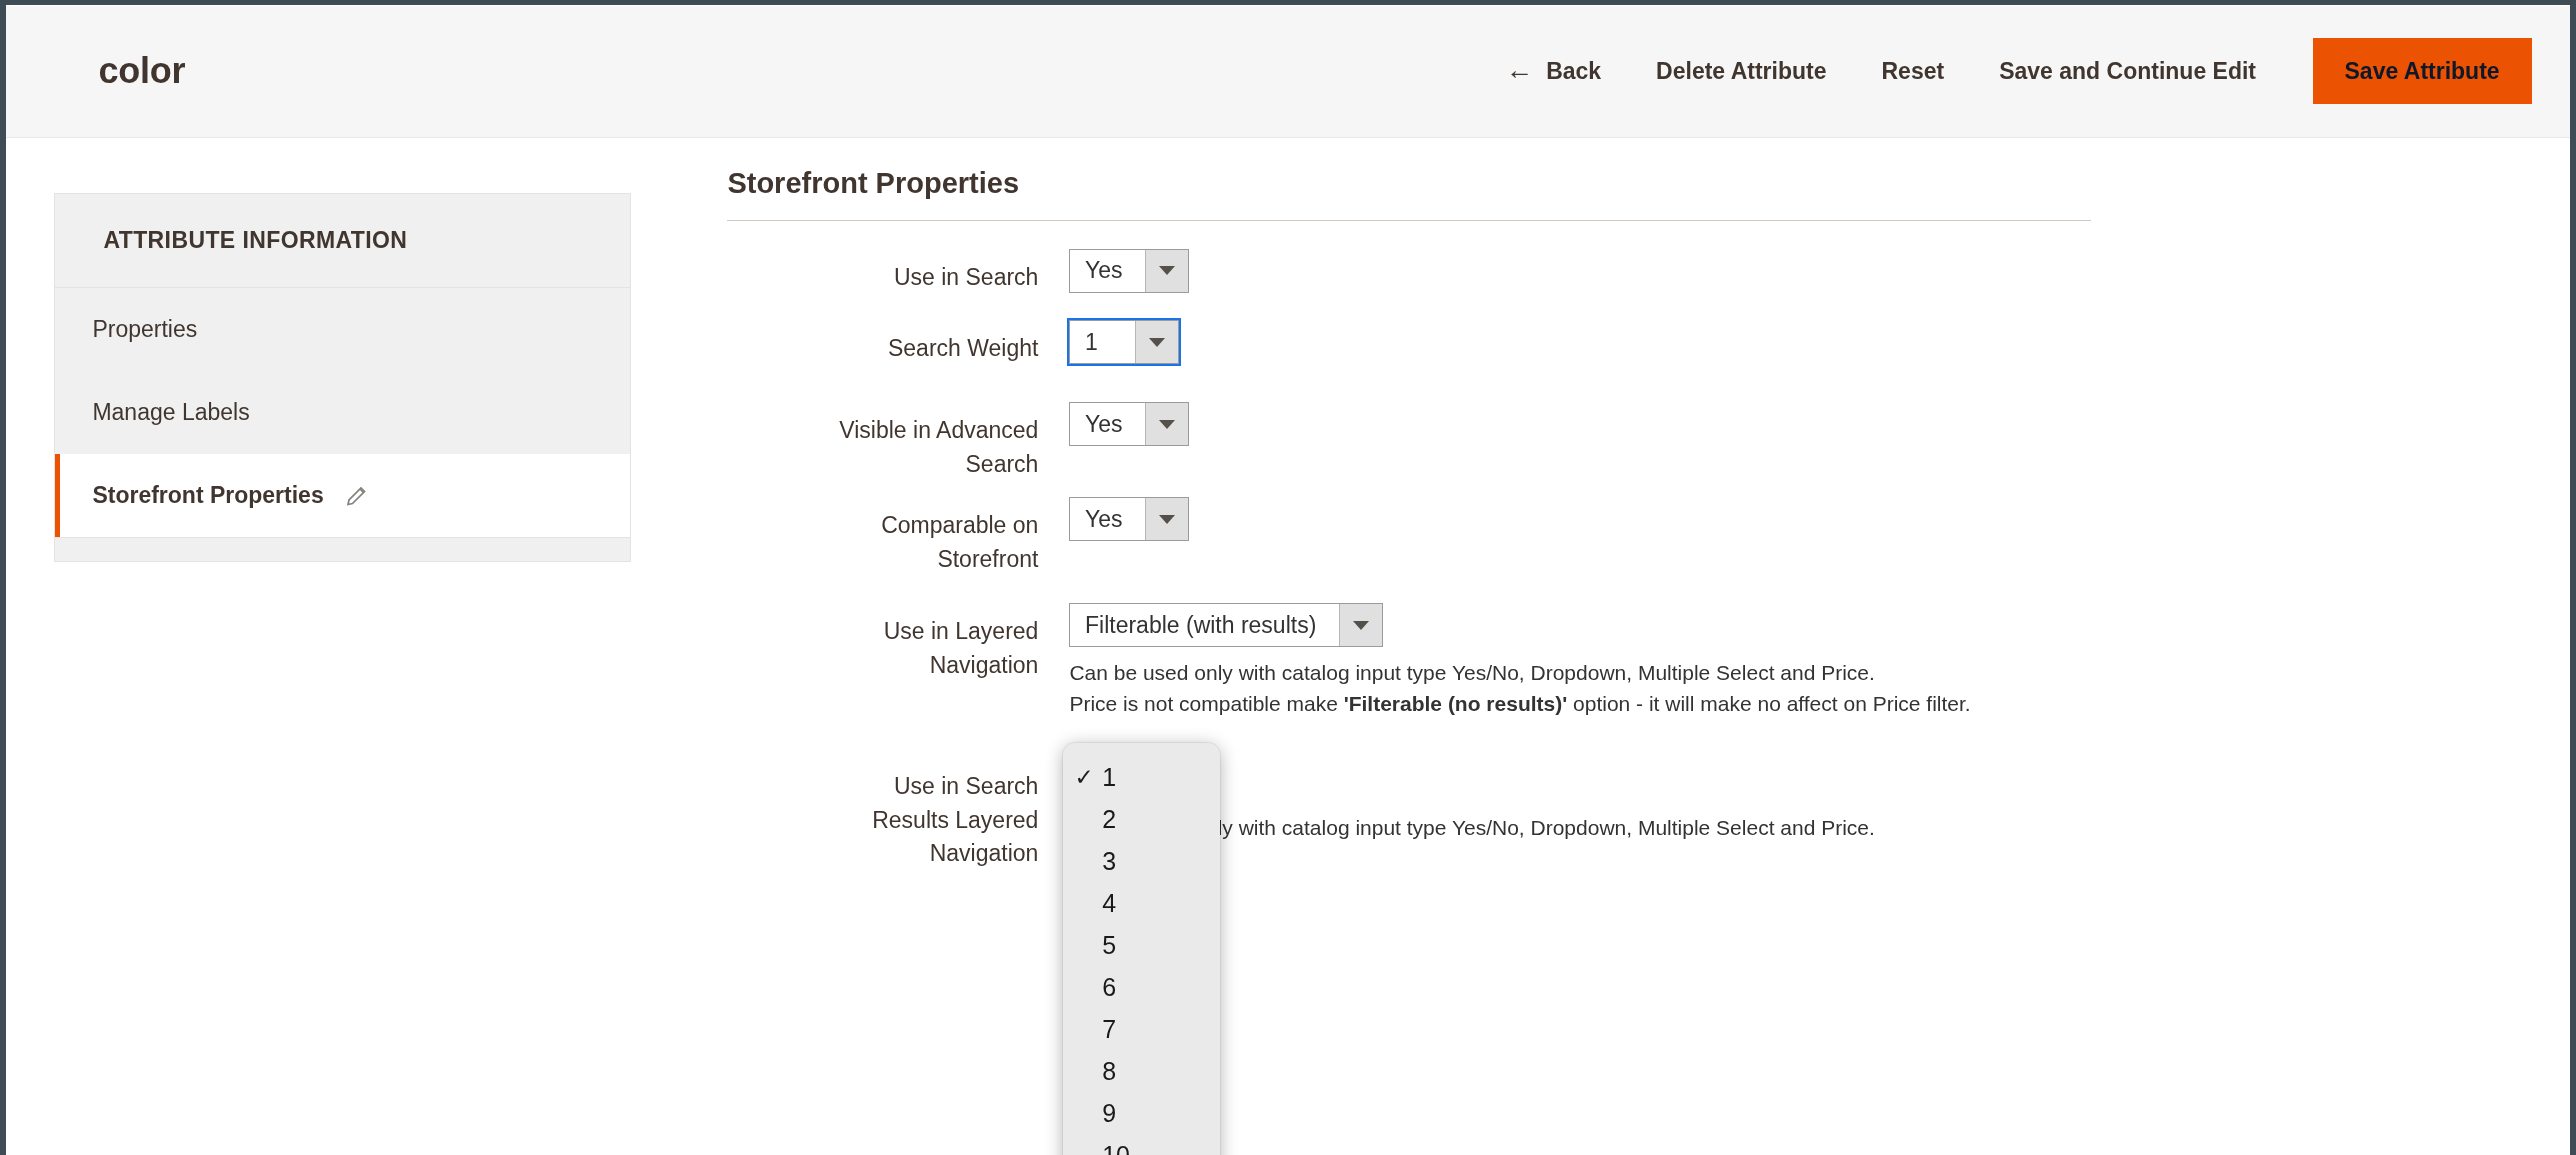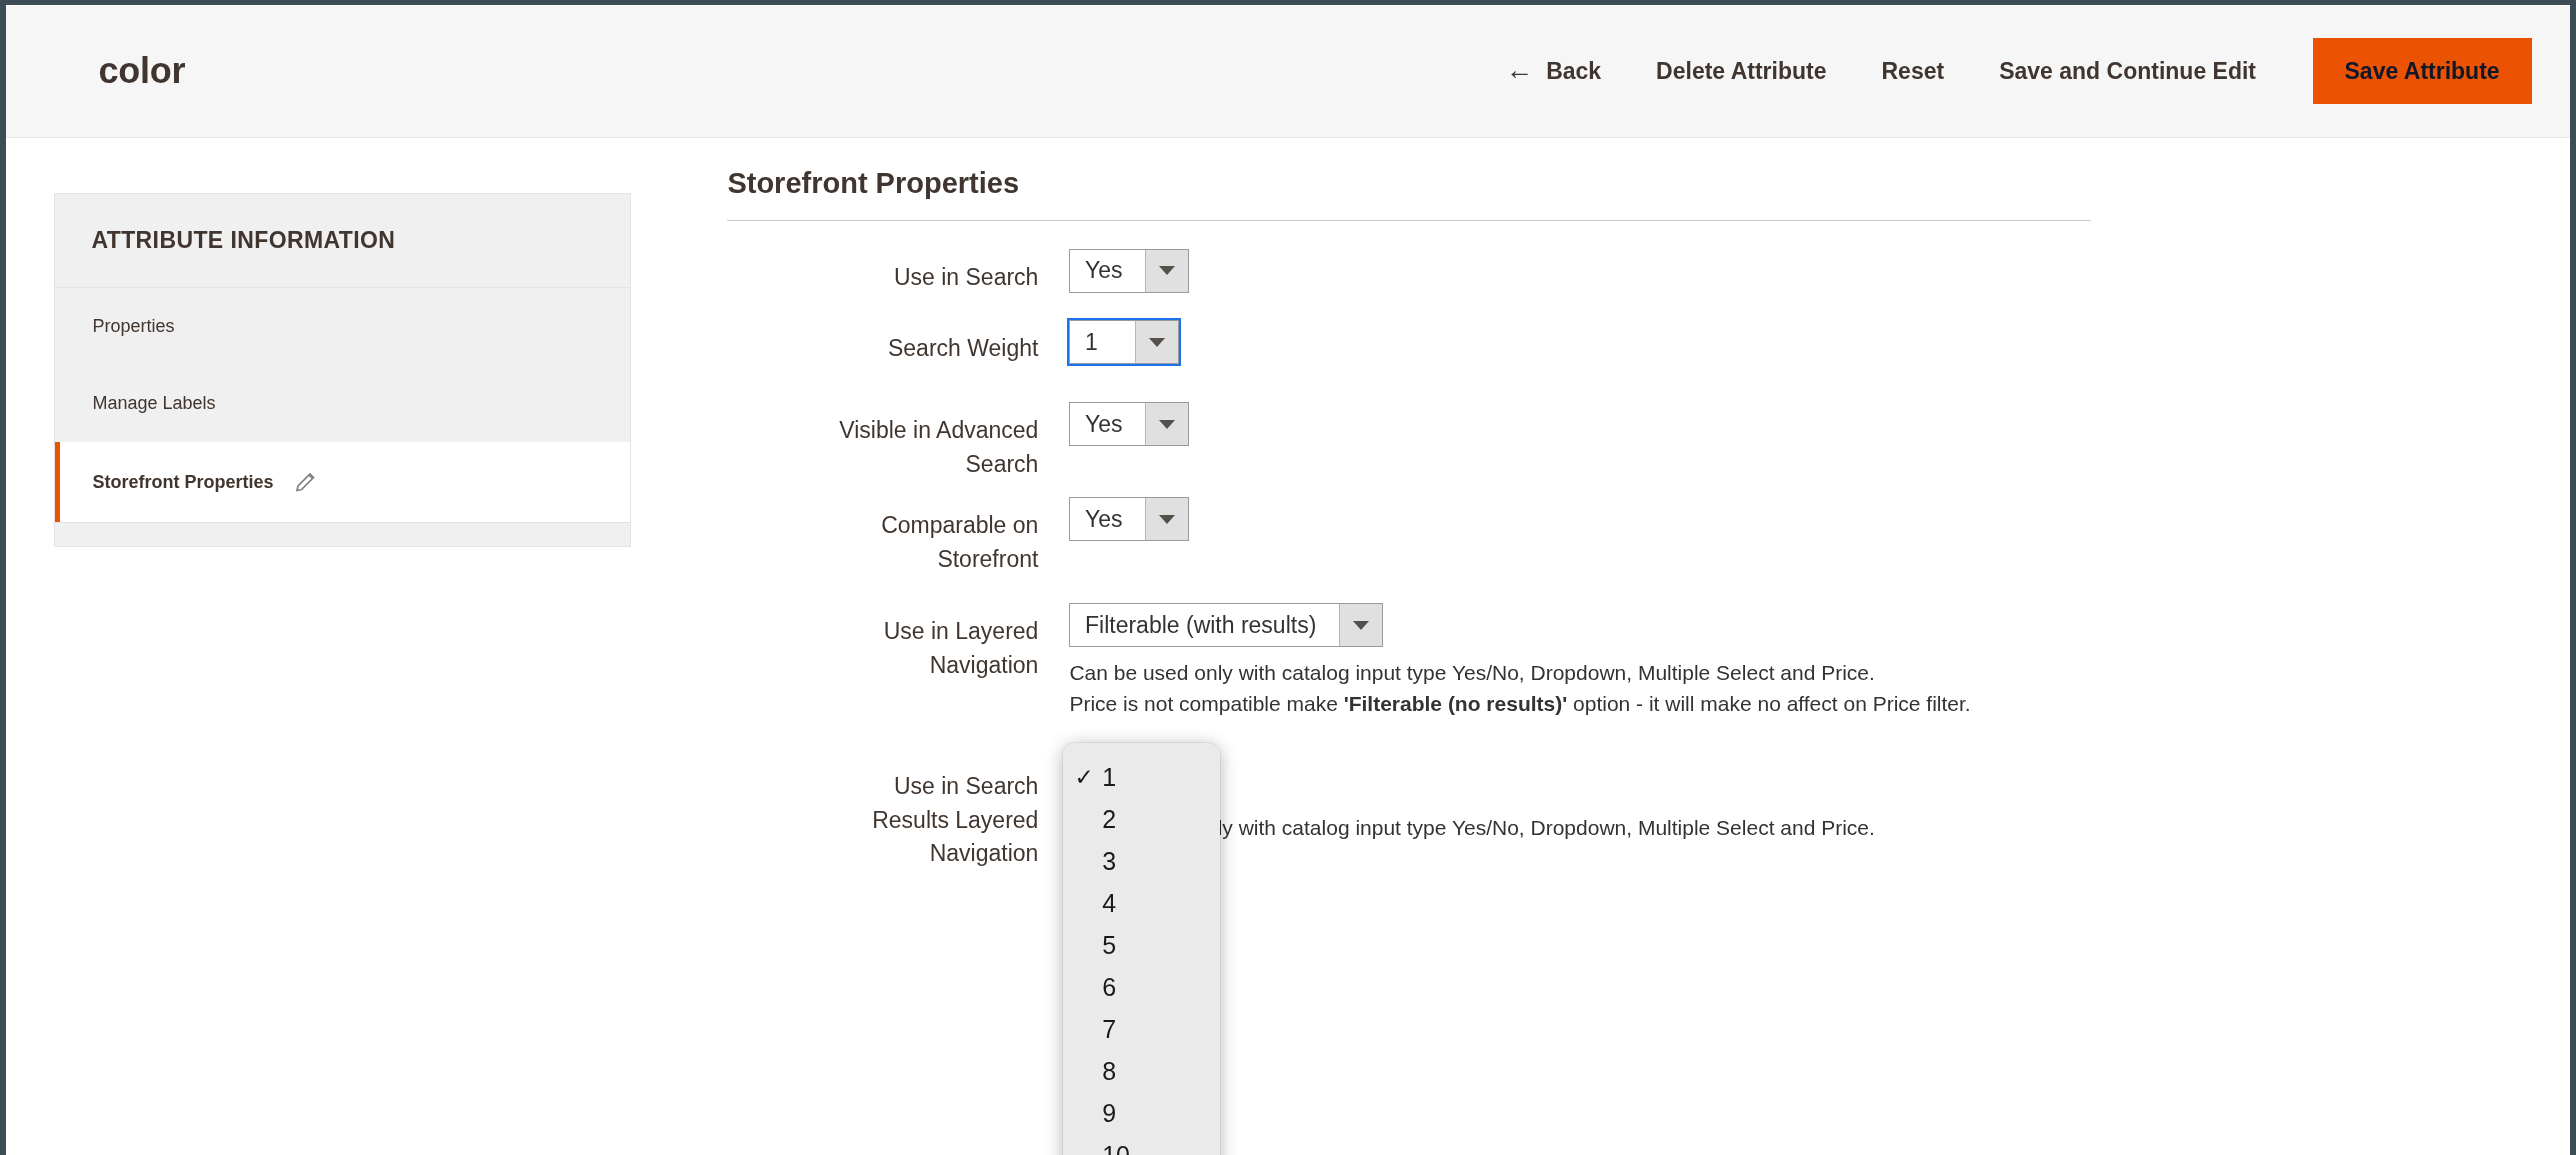--- a/index.html
+++ b/index.html
@@ -96,30 +96,30 @@
     position: absolute;
     left: 48px;
     top: 55px;
     width: 577px;
     background: #ffffff;
     border: 0.9px solid #e3e3e3;
   }
   #sidebar-header {
     background: #f0f0f0;
     border-bottom: 0.9px solid #e3e3e3;
-    padding: 33px 36px;
+    padding: 33px 48px;
     font-size: 23px;
     font-weight: bold;
     letter-spacing: 0.4px;
     color: #41362f;
   }
   .sidebar-item {
     background: #f0f0f0;
     padding: 28px 32px;
-    font-size: 18px;
+    font-size: 23px;
     color: #41362f;
     cursor: pointer;
     border-left: 5.5px solid transparent;
     display: flex;
     align-items: center;
     gap: 20px;
   }
   .sidebar-item.active {
     background: #ffffff;
     border-left: 5.5px solid #eb5202;

